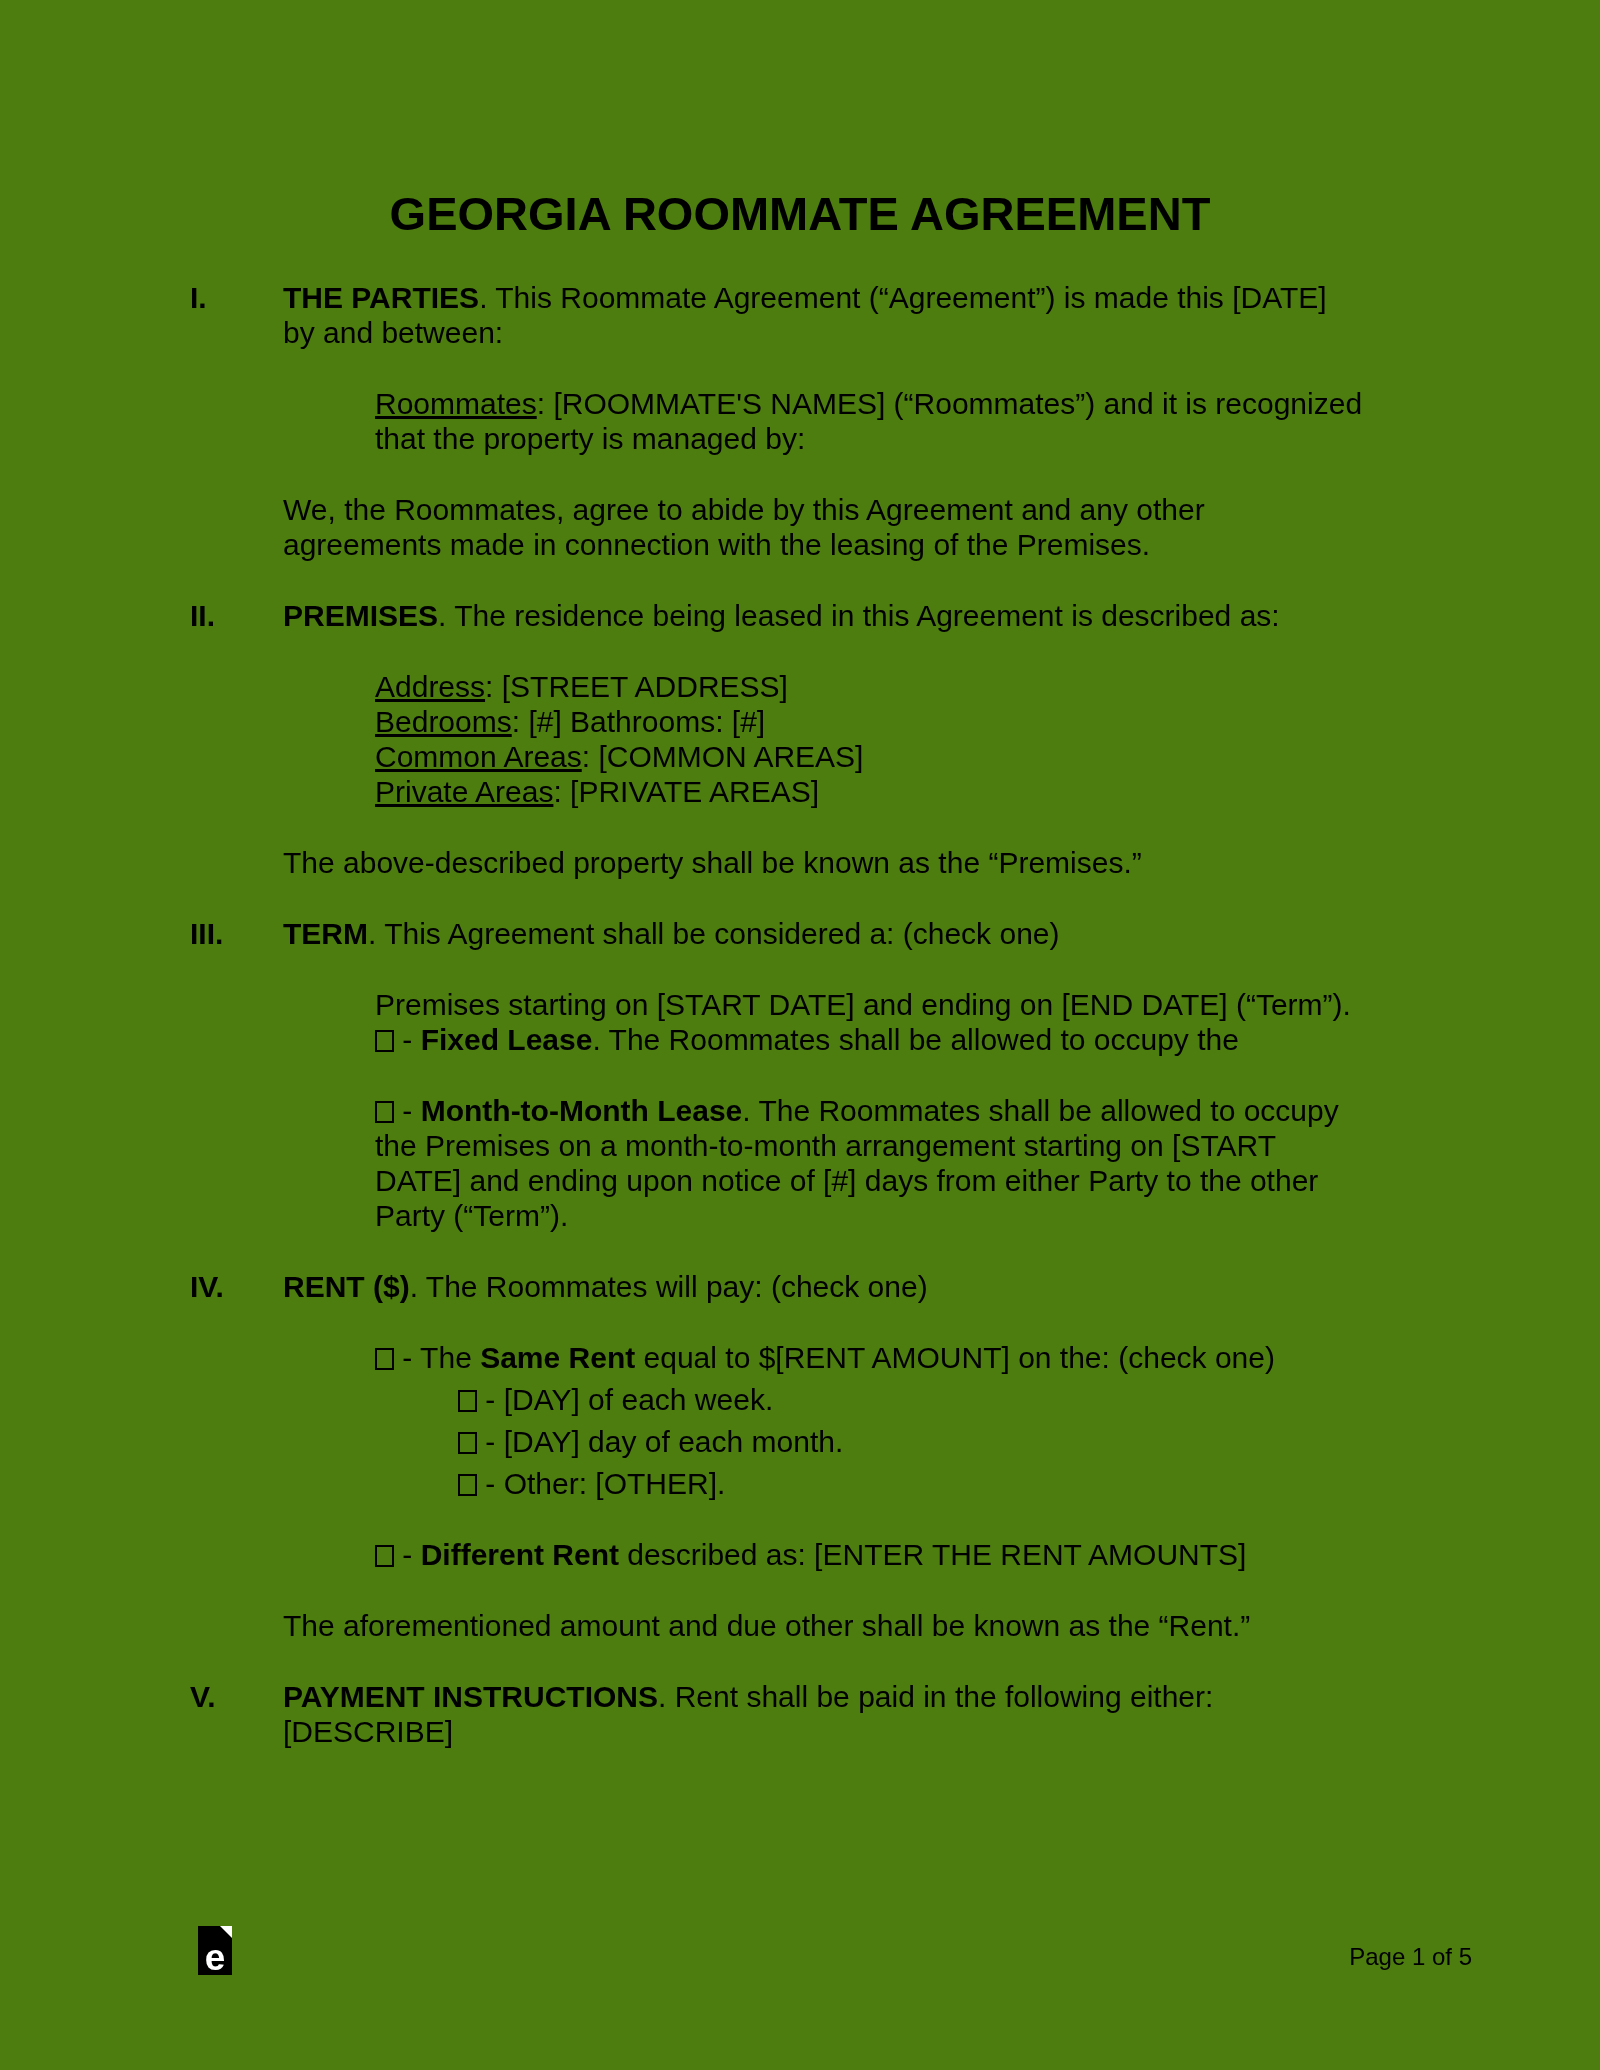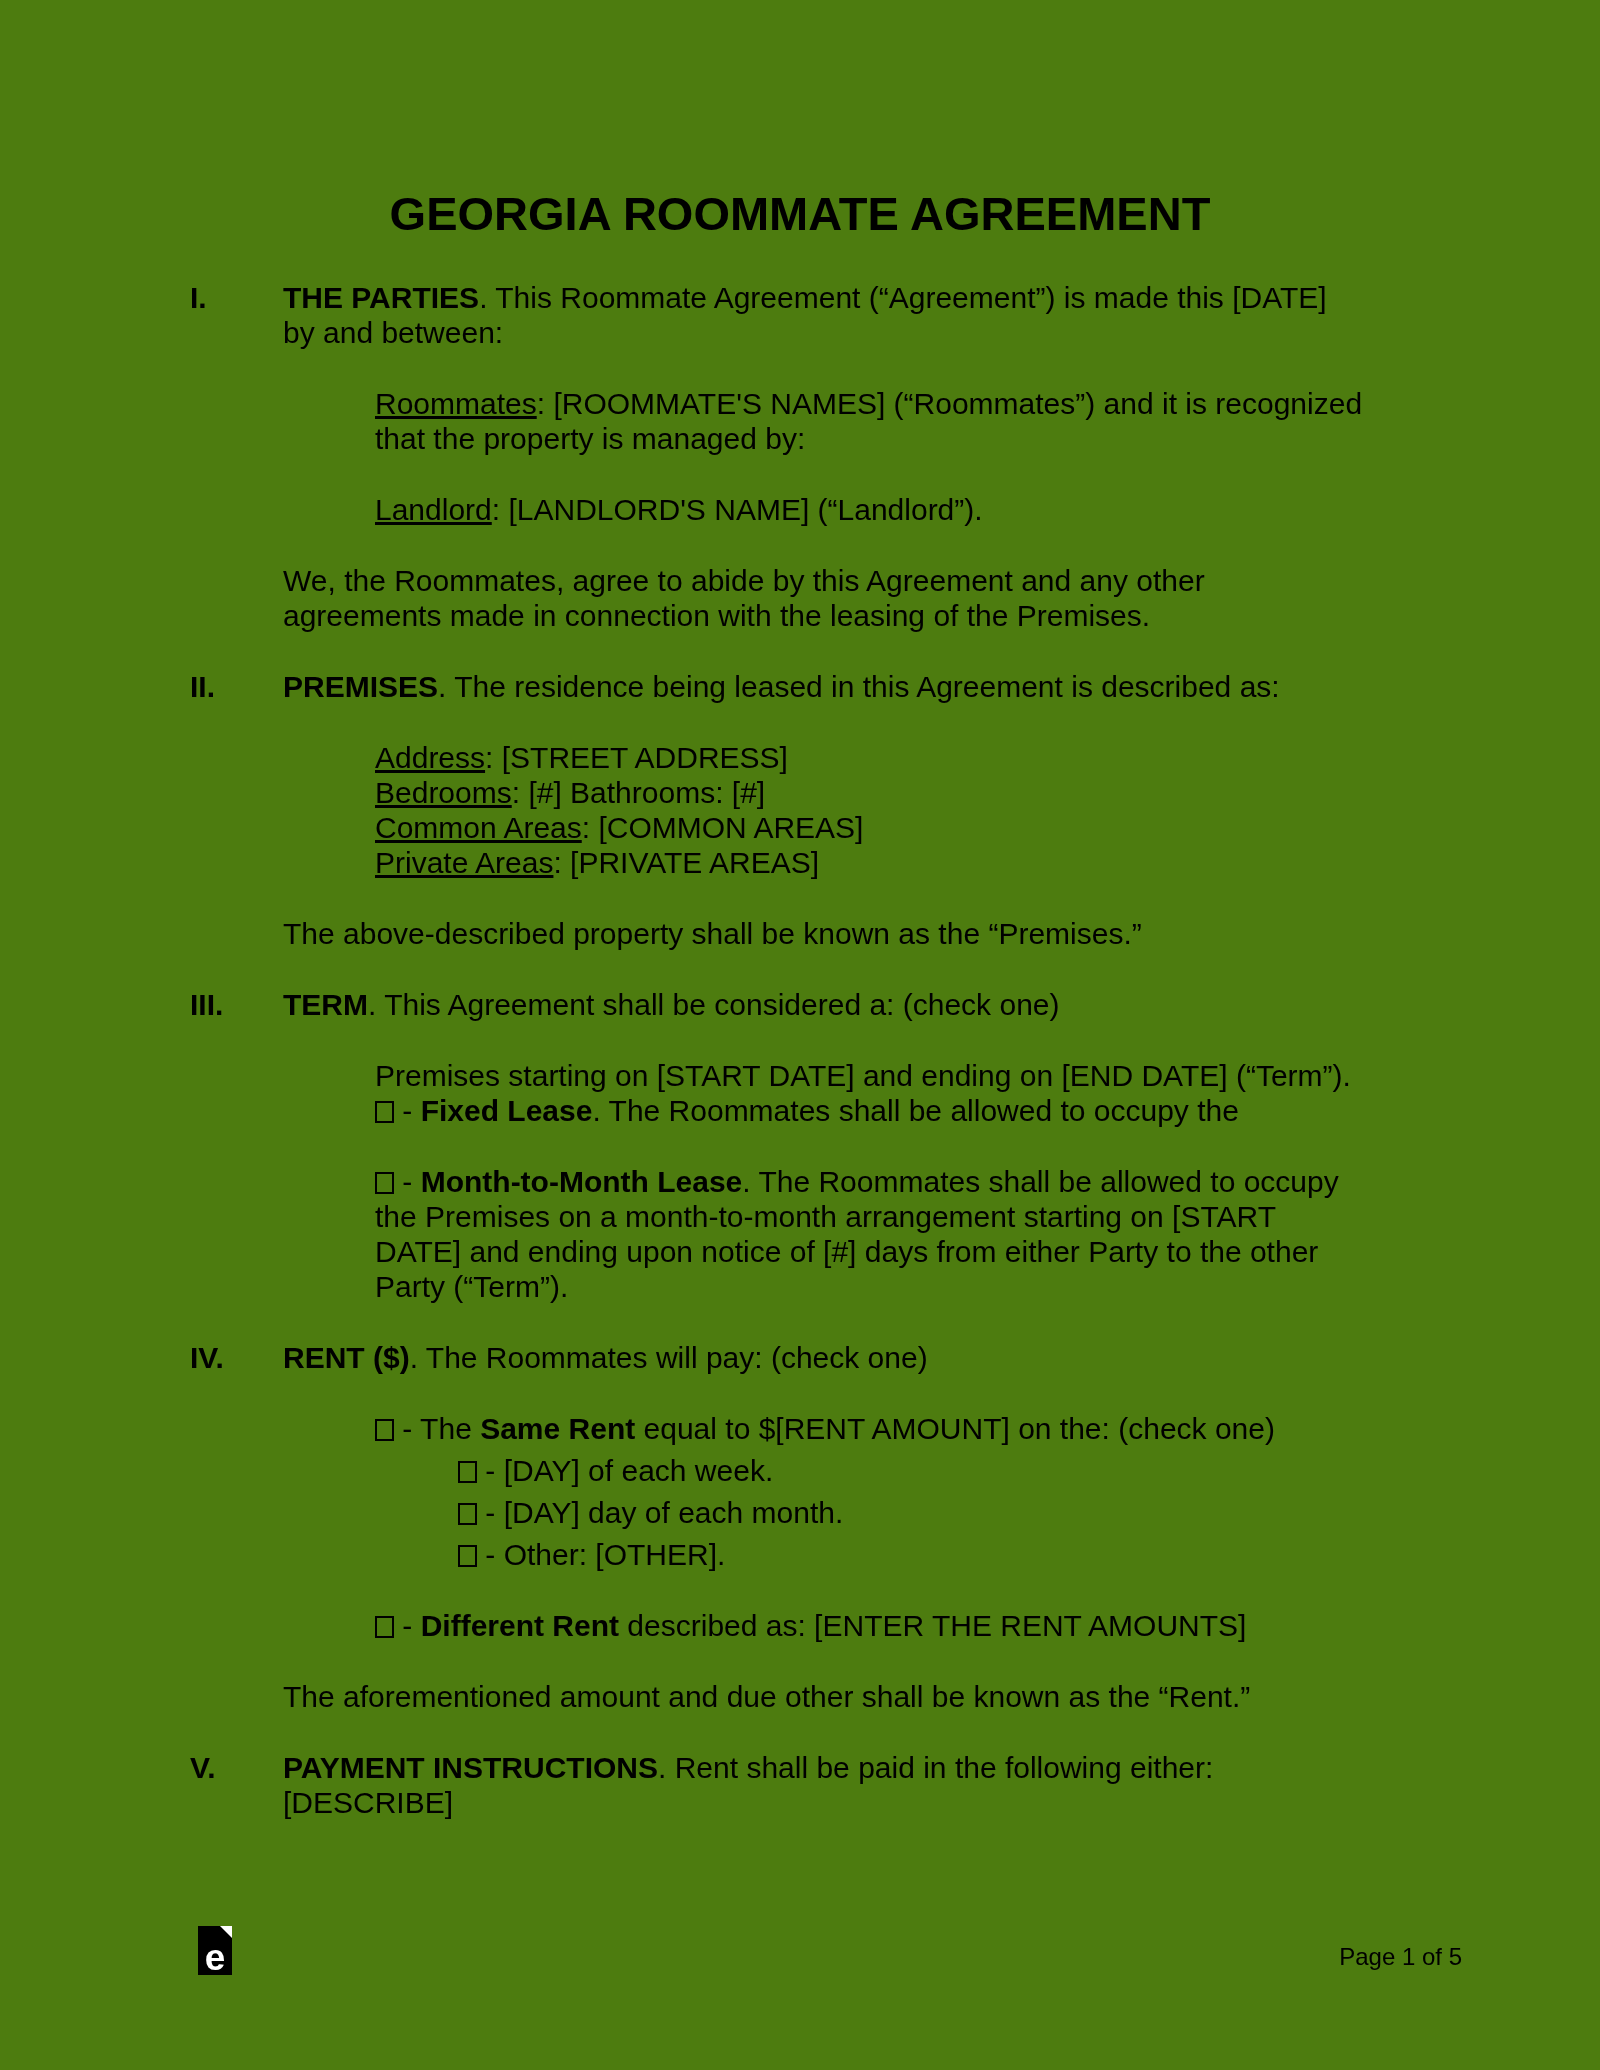--- a/index.html
+++ b/index.html
@@ -64,21 +64,21 @@
     position: absolute;
     left: 0; right: 0; bottom: -3px;
     text-align: center;
     color: #fff;
     font-weight: bold;
     font-size: 37px;
     line-height: 40px;
   }
   .pageno {
     position: absolute;
-    right: 138px;
+    right: 128px;
     top: 1943px;
     font-size: 24px;
     line-height: 28px;
   }
 </style>
 </head>
 <body>
 
 <div class="page">
 
@@ -87,23 +87,20 @@
   <div class="section">
     <div class="num">I.</div>
     <div class="body">
       <div class="para first">
         <p class="ln"><span class="b">THE PARTIES</span><span>. This Roommate Agreement (“Agreement”) is made this [DATE]</span></p>
         <p class="ln">by and between:</p>
       </div>
       <div class="para ind2">
         <p class="ln"><span class="u">Roommates</span><span>: [ROOMMATE'S NAMES] (“Roommates”) and it is recognized</span></p>
         <p class="ln">that the property is managed by:</p>
-      </div>
-      <div class="para ind2">
-        <p class="ln"><span class="u">Landlord</span><span>: [LANDLORD'S NAME] (“Landlord”).</span></p>
       </div>
       <div class="para">
         <p class="ln">We, the Roommates, agree to abide by this Agreement and any other</p>
         <p class="ln">agreements made in connection with the leasing of the Premises.</p>
       </div>
     </div>
   </div>
 
   <div class="section">
     <div class="num">II.</div>

